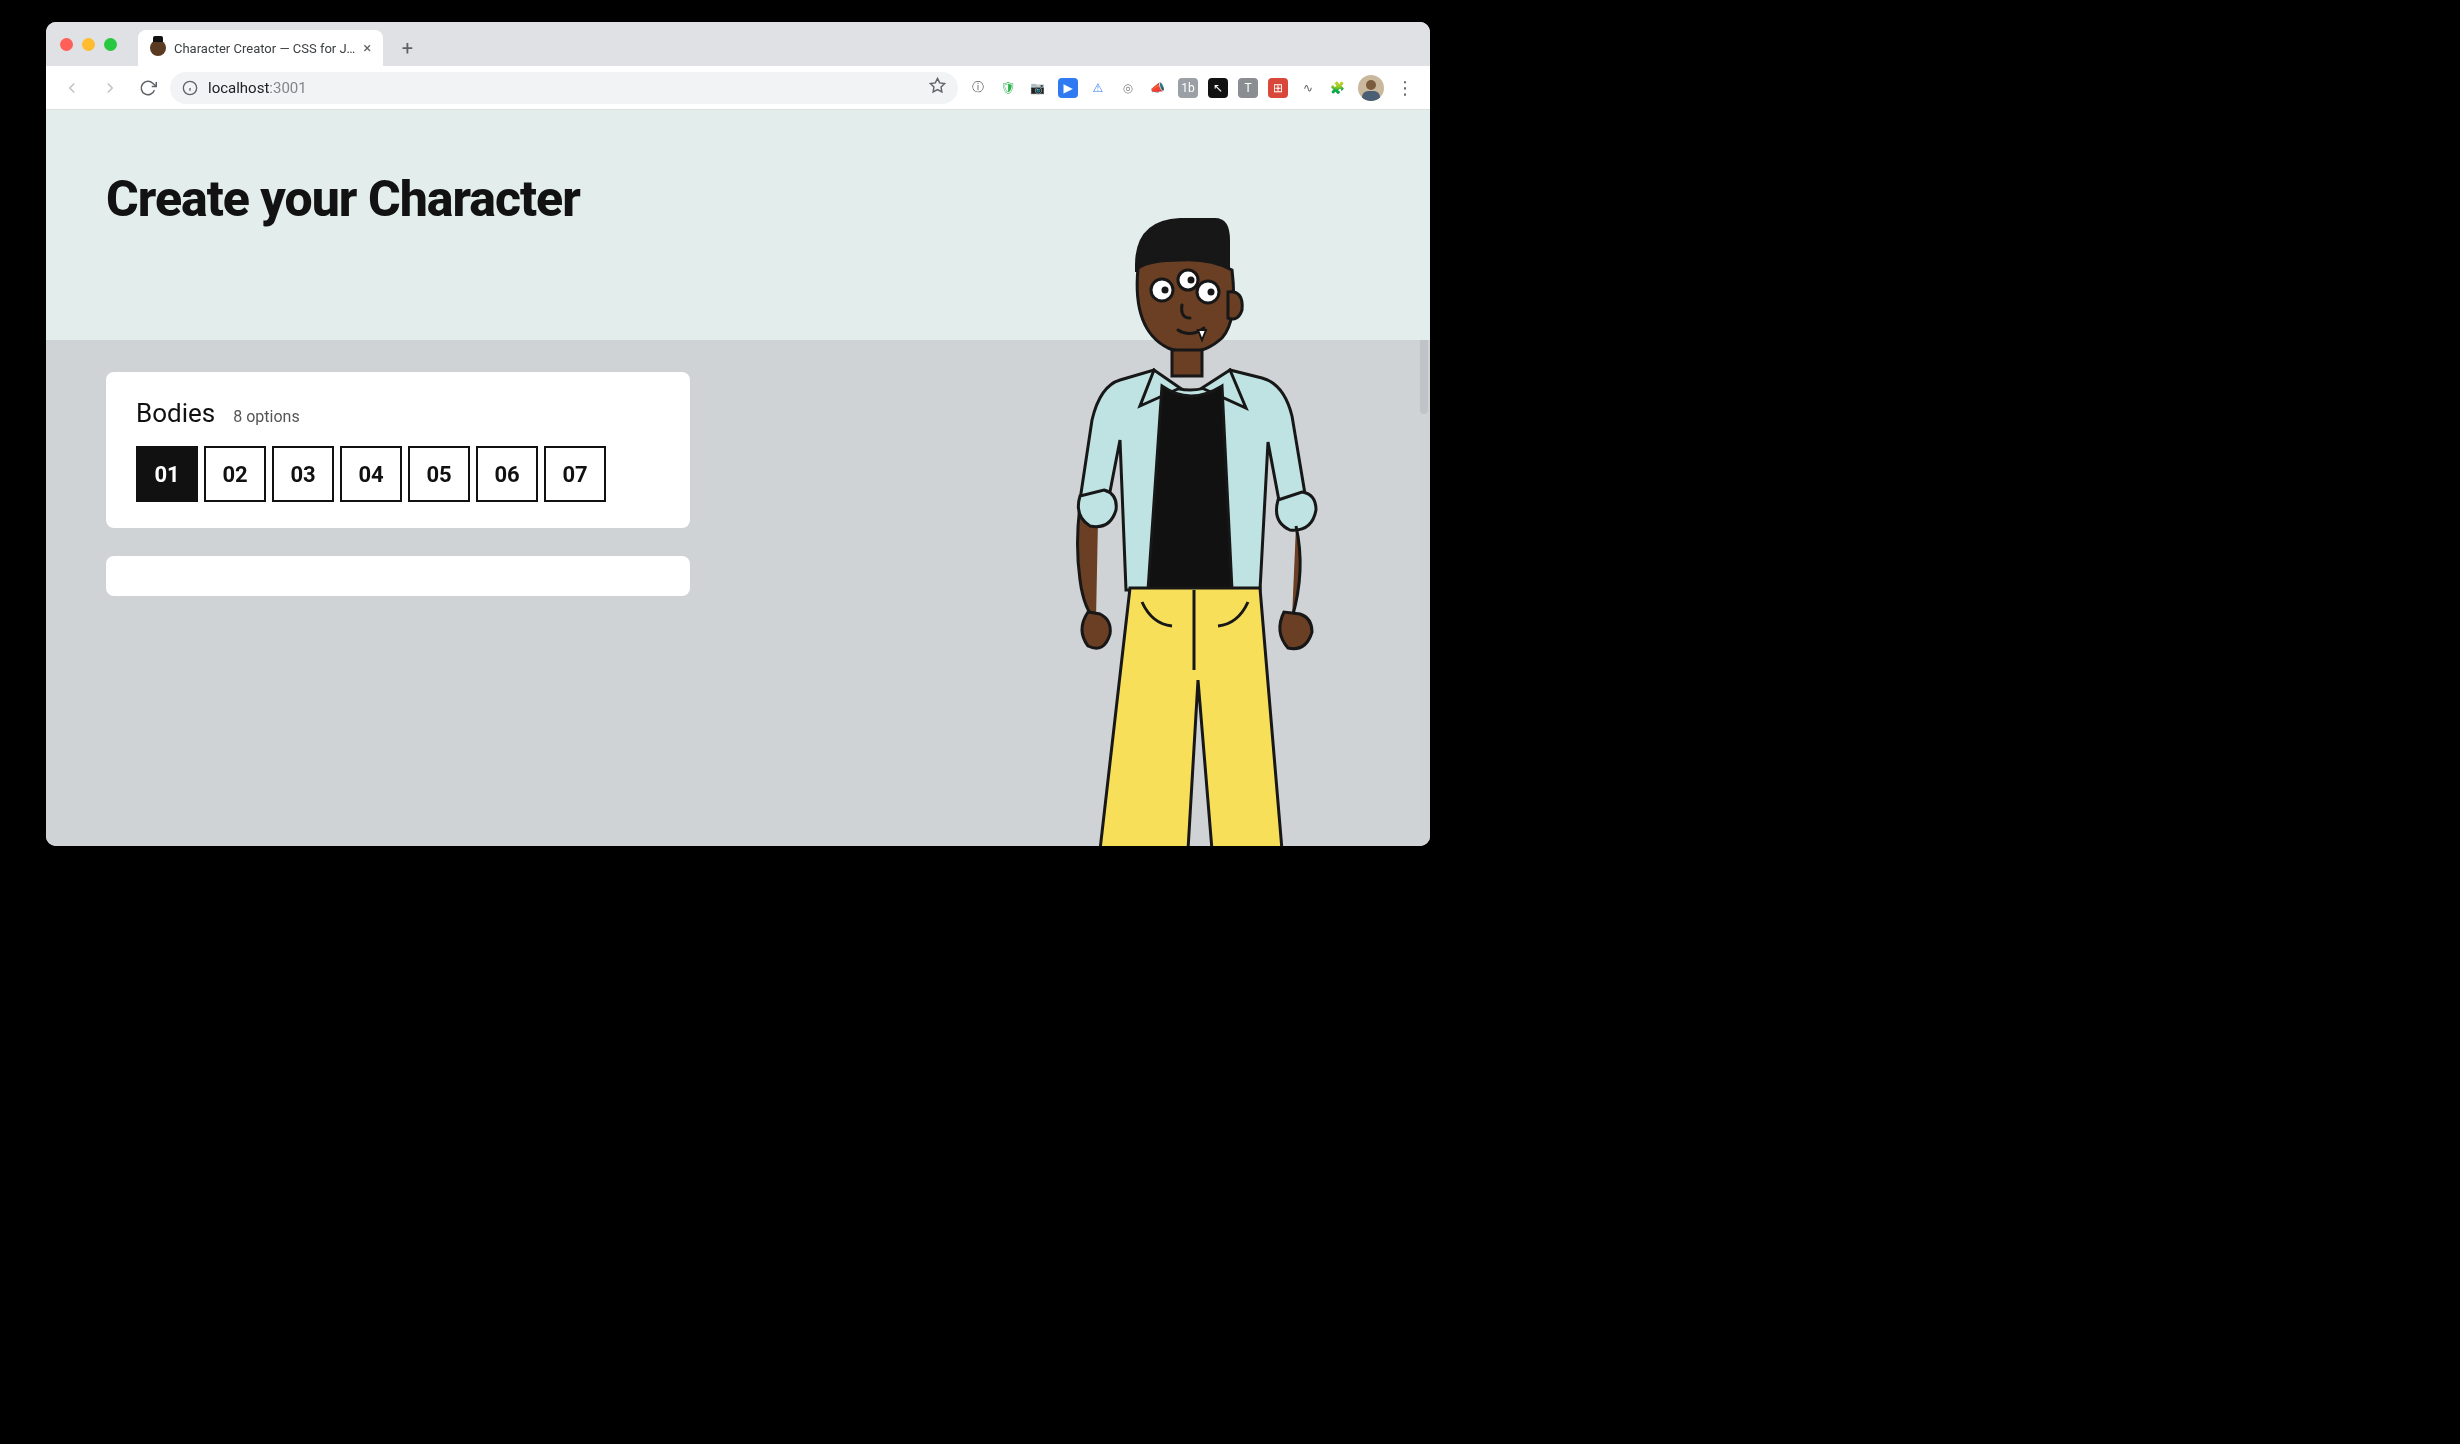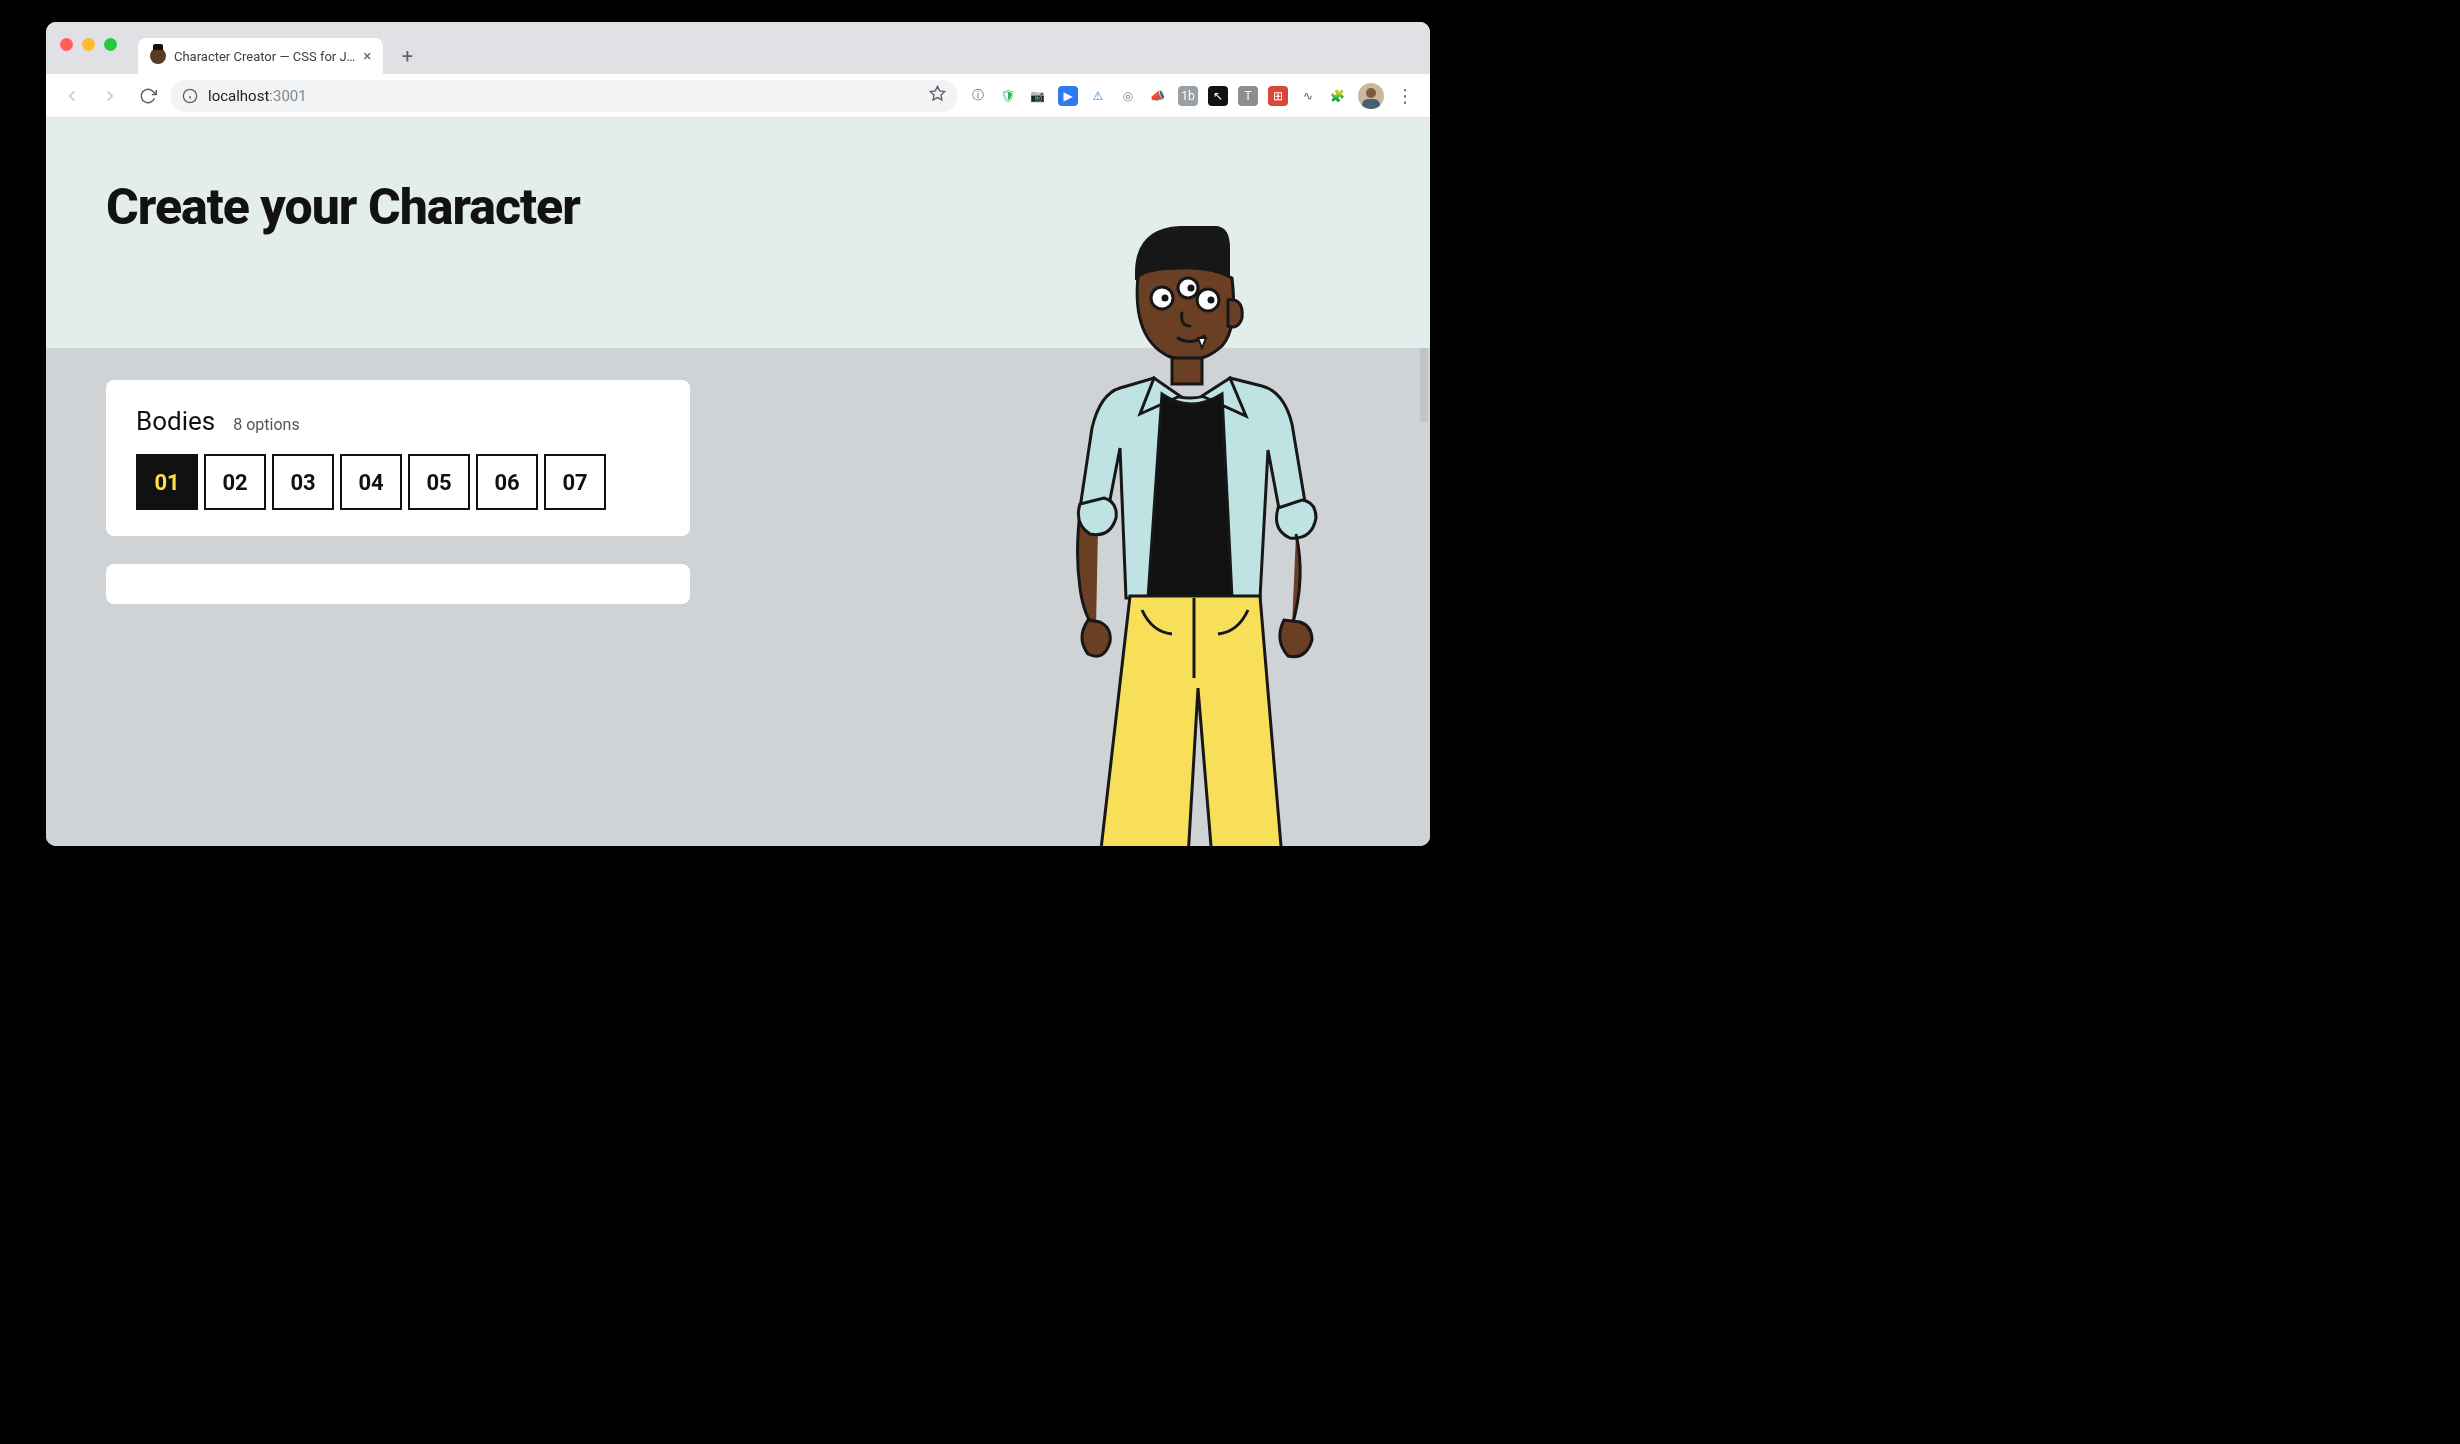--- a/index.html
+++ b/index.html
@@ -19,21 +19,21 @@
   height: 824px;
   background: #fff;
   border-radius: 10px;
   overflow: hidden;
   box-shadow: 0 10px 30px rgba(0,0,0,.4);
   display: flex;
   flex-direction: column;
 }
 
 .tabstrip {
-  height: 52px;
+  height: 44px;
   background: #dfe1e5;
   display: flex;
   align-items: flex-end;
   padding-left: 14px;
   position: relative;
 }
 .traffic {
   display: flex;
   gap: 9px;
   align-items: center;
@@ -130,21 +130,21 @@
 .card-header{display:flex;align-items:baseline;gap:18px;margin-bottom:18px}
 .card-header .name{font-size:26px;font-weight:400;color:#111}
 .card-header .count{font-size:16px;color:#555}
 .options{display:flex;gap:6px}
 .option{
   width:62px;height:56px;border:2px solid #111;
   display:flex;align-items:center;justify-content:center;
   font-size:22px;font-weight:700;color:#111;cursor:pointer;
   background:#fff;
 }
-.option.selected{background:#111;color:#fde047}
+.option.selected{background:#111;color:#ffffff}
 
 .character{
   position:absolute;right:70px;top:100px;width:330px;height:640px;
   pointer-events:none;
 }
 </style>
 </head>
 <body>
 
 <div class="window">

